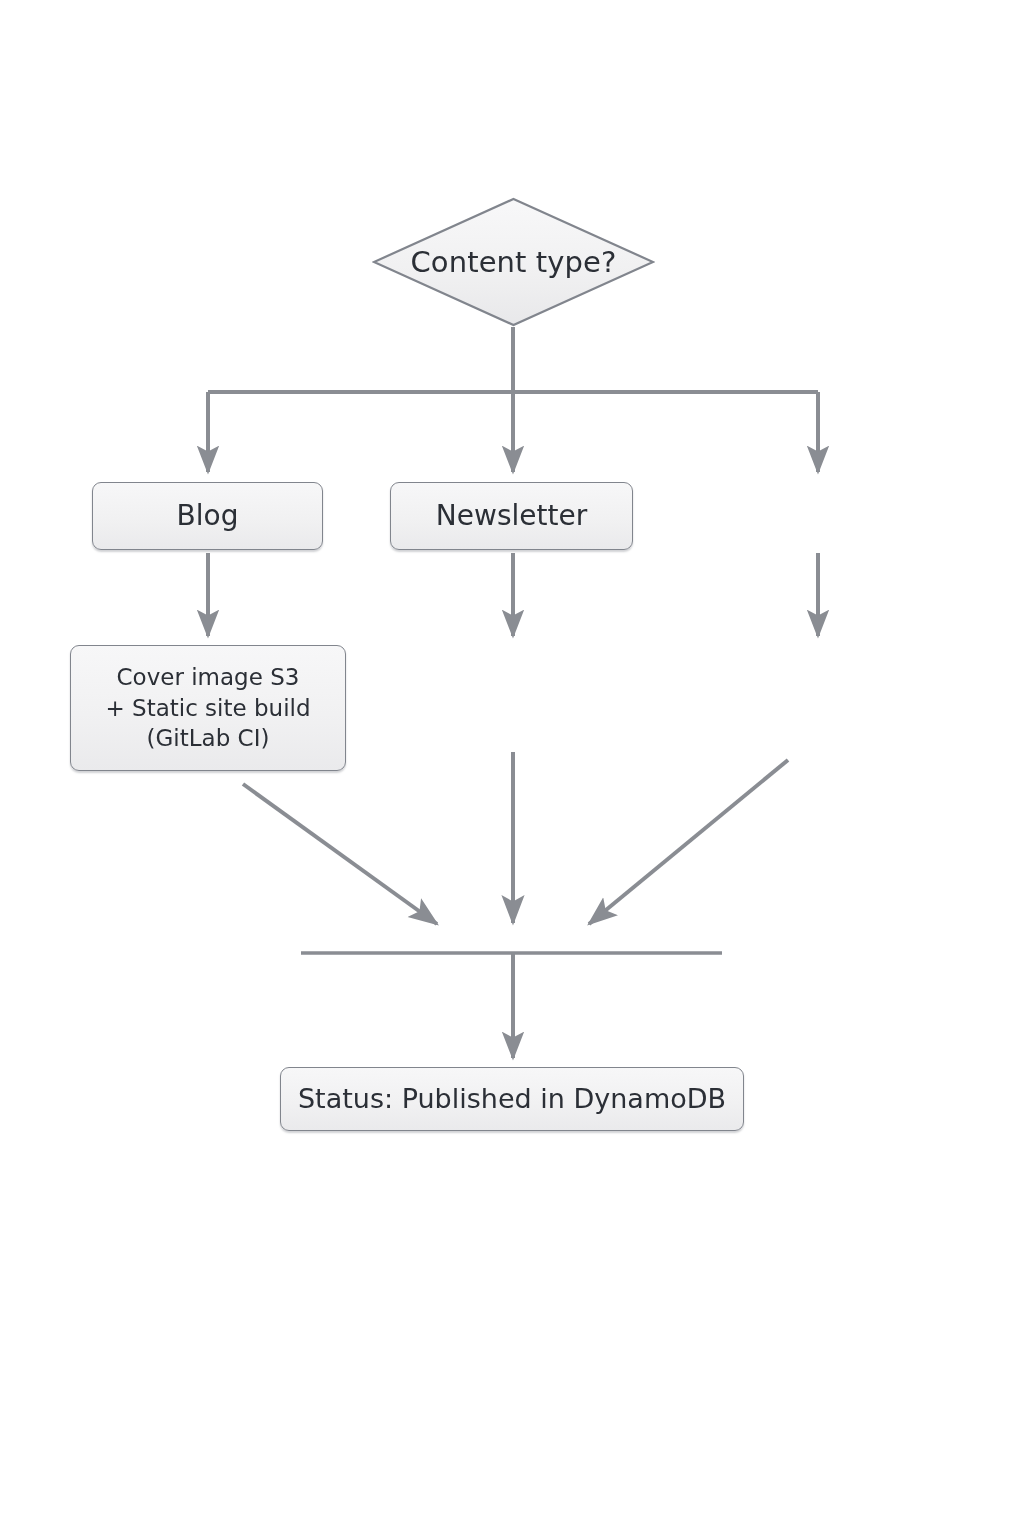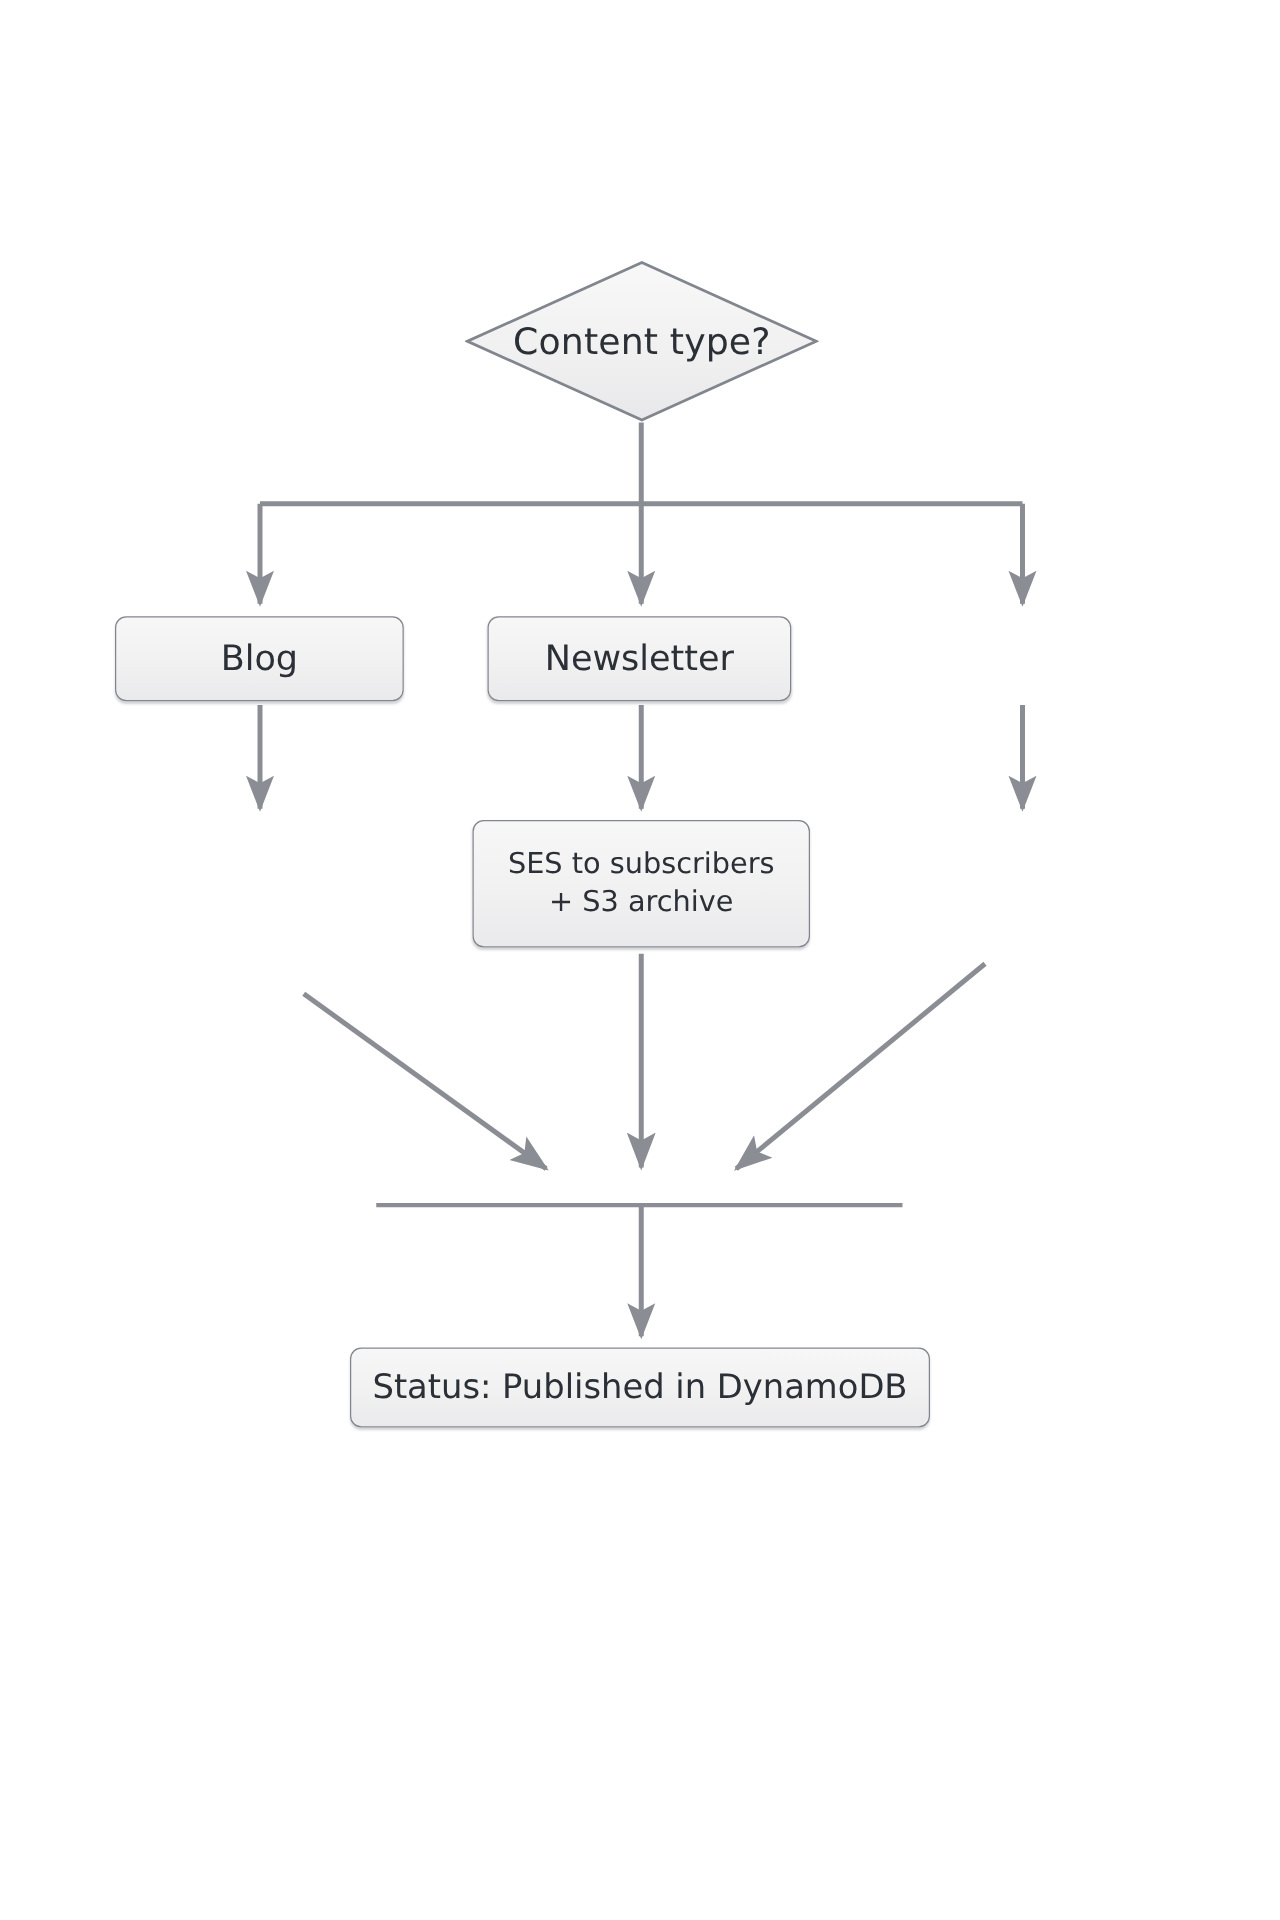--- a/index.html
+++ b/index.html
@@ -14,21 +14,20 @@
     overflow: hidden;
     font-family: "DejaVu Sans", "Liberation Sans", sans-serif;
     color: #2b2f36;
   }
   #canvas {
     position: absolute;
     left: 0;
     top: 0;
     width: 1024px;
     height: 1260px;
-    margin-top: 11px;
   }
   svg.edges {
     position: absolute;
     left: 0;
     top: 0;
     width: 1024px;
     height: 1536px;
     pointer-events: none;
   }
   .node {
@@ -140,24 +139,25 @@
 
   <div class="node" id="node-news">
     <span class="node-label">Newsletter</span>
   </div>
 
   <div class="node" id="node-blog">
     <span class="node-label">Blog</span>
   </div>
 
 
+  <div class="node" id="node-blog-detail">
+    <span class="node-label">Cover image S3
++ Static site build
+(GitLab CI)</span>
+  </div>
 
-  <div class="node" id="node-news-detail">
-    <span class="node-label">SES to subscribers
-+ S3 archive</span>
-  </div>
 
 
   <div class="node" id="node-status">
     <span class="node-label">Status: Published in DynamoDB</span>
   </div>
 
 </div>
 
 </body></html>

